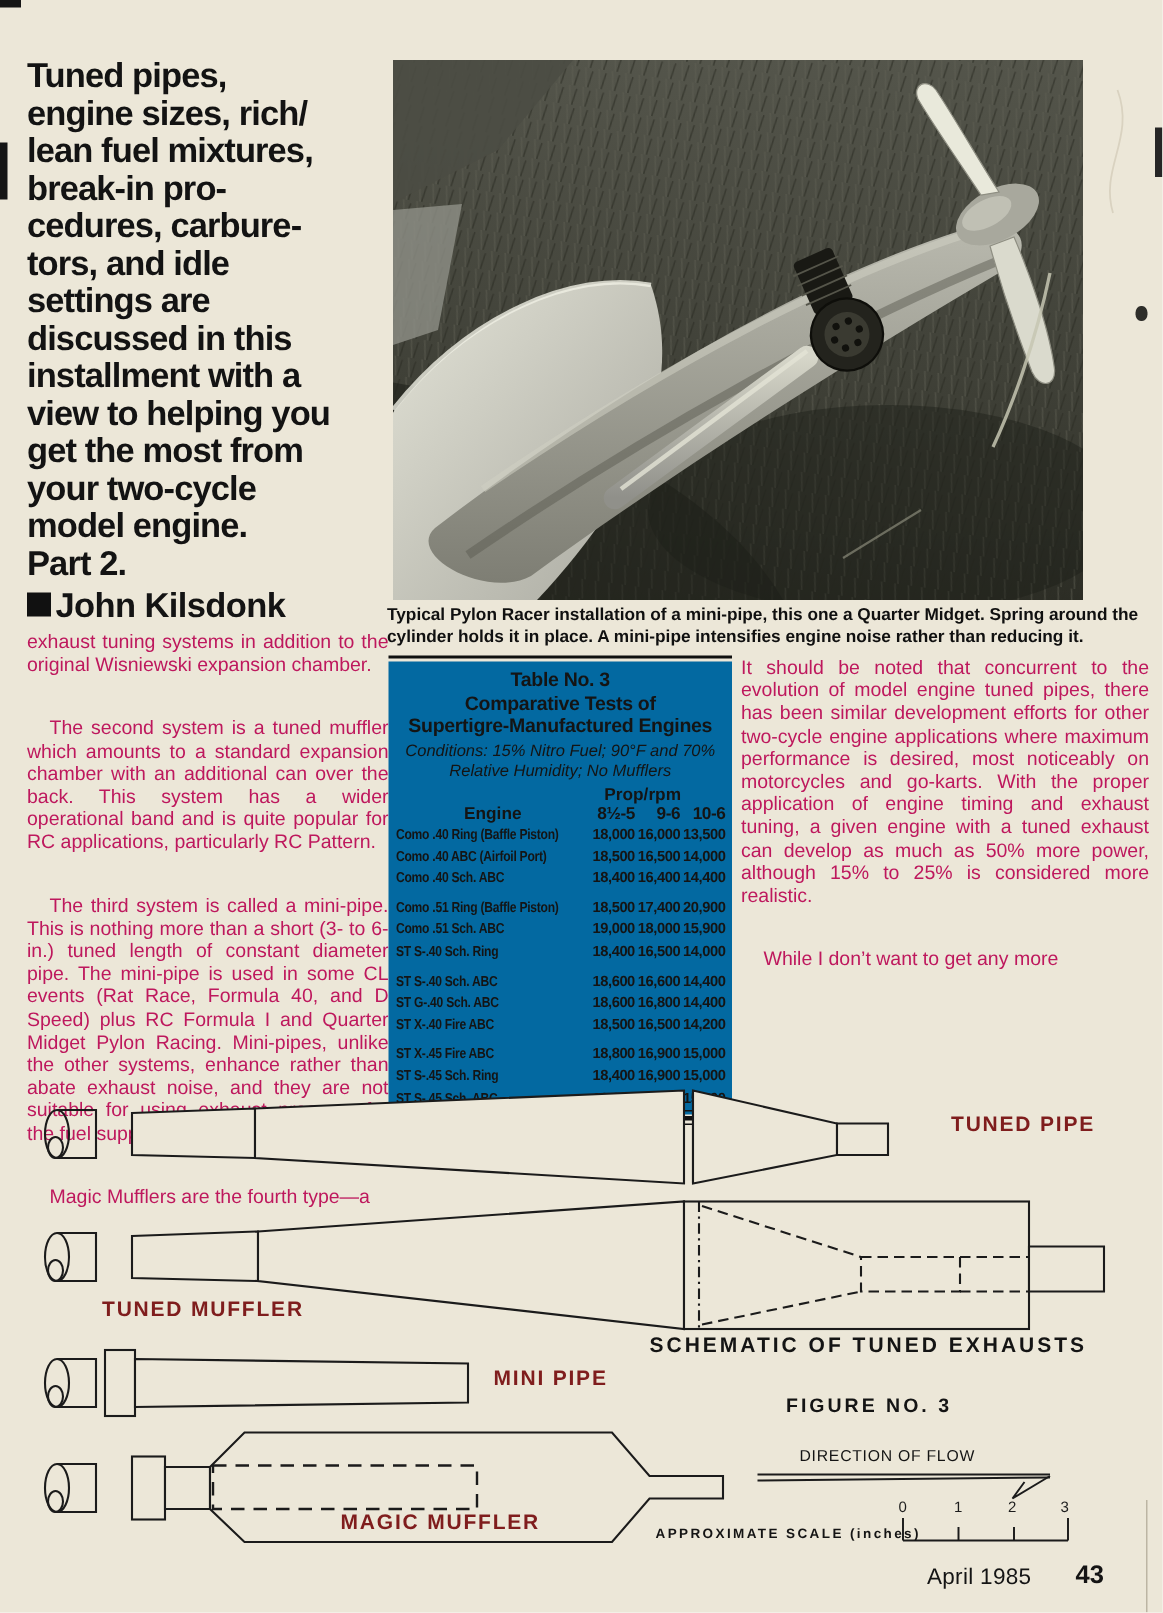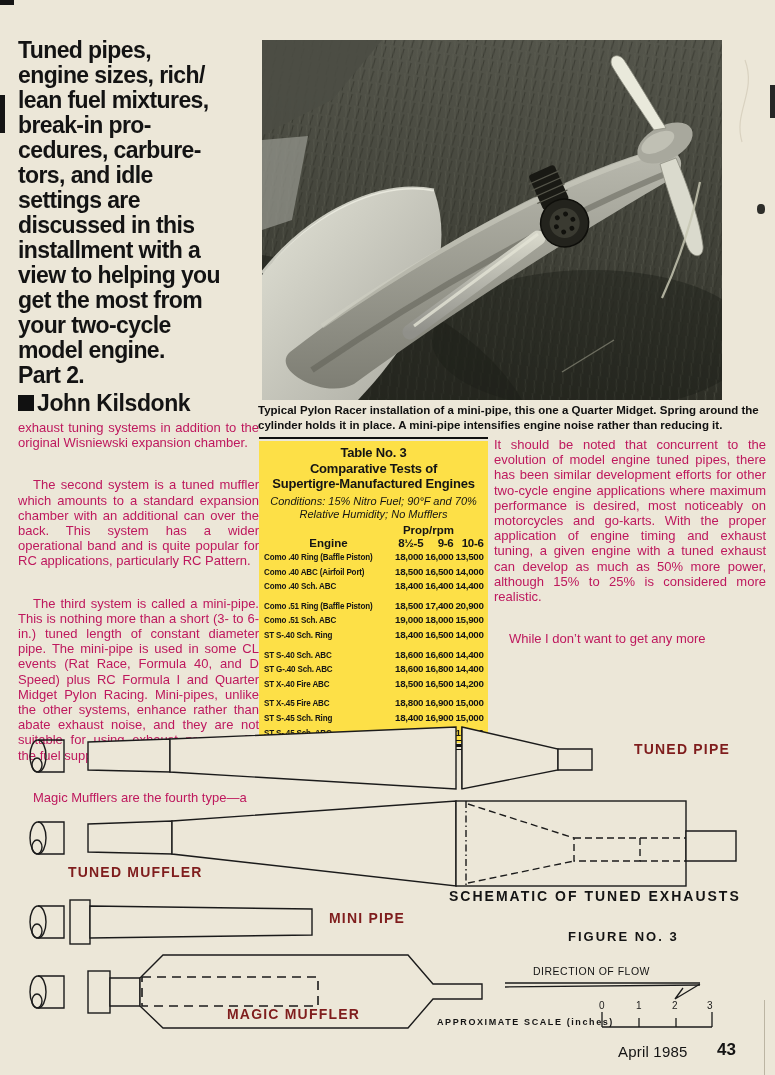--- a/index.html
+++ b/index.html
@@ -28,21 +28,21 @@
   .bodycol{font-family:Liberation Sans, sans-serif;font-size:13px;line-height:15.2px;
            text-align:justify;color:#be185d;}
   .bodycol p{margin:0;}
   .bodycol p + p{text-indent:15px;margin-top:27px;}
   .leftcol{left:18px;top:420px;width:241px;}
   .rightcol{left:494px;top:437px;width:272px;}
 
   
   .tablewrap{left:259px;top:437px;width:229px;}
   .rule-top{border-top:2.5px solid #101010;margin-bottom:2px;}
-  .table-box{background:#fde047;padding:4px 4px 2px;}
+  .table-box{background:#0369a1;padding:4px 4px 2px;}
   .t-title{font-size:13px;font-weight:bold;text-align:center;line-height:15.5px;letter-spacing:-0.2px;}
   .t-cond{font-size:11px;font-style:italic;text-align:center;line-height:13.5px;margin-top:3px;}
   .t-prop{font-size:11.5px;font-weight:bold;text-align:right;padding-right:30px;margin-top:2px;line-height:12px;}
   table.engines{width:100%;border-collapse:collapse;margin-top:1px;}
   table.engines td,table.engines th{padding:0 1px;line-height:12.6px;vertical-align:bottom;}
   th.h-eng{font-size:11.5px;text-align:center;font-weight:bold;}
   th.h-num{font-size:11.5px;text-align:right;font-weight:bold;width:38px;letter-spacing:-0.3px;}
   td.c-eng{width:110px;white-space:nowrap;overflow:hidden;}
   td.c-eng span{display:inline-block;transform:scaleX(0.84);transform-origin:0 60%;
                 font-size:9.6px;font-weight:bold;white-space:nowrap;letter-spacing:-0.2px;}
@@ -51,22 +51,22 @@
   tr.last td{border-bottom:1.2px solid #111;padding-bottom:1px;}
   .rule-thick{border-top:3px solid #101010;margin-top:1px;}
   .rule-thin{border-top:1px solid #101010;margin-top:2px;}
 
   
   .diag-label{font-size:14px;font-weight:bold;letter-spacing:1.2px;color:#7f1d1d;}
   .lbl-tuned-pipe{left:634px;top:741px;}
   .lbl-tuned-muffler{left:68px;top:864px;}
   .lbl-mini-pipe{left:329px;top:910px;}
   .lbl-magic-muffler{left:227px;top:1006px;}
-  .lbl-schematic{left:433px;top:888px;font-size:14px;font-weight:bold;letter-spacing:2px;margin-left:16px;}
-  .lbl-figure{left:524px;top:929px;font-size:13px;font-weight:bold;letter-spacing:2px;margin-left:44px;}
+  .lbl-schematic{left:433px;top:888px;font-size:14px;font-weight:bold;letter-spacing:2px;}
+  .lbl-figure{left:524px;top:929px;font-size:13px;font-weight:bold;letter-spacing:2px;}
   .lbl-direction{left:533px;top:965px;font-size:10.5px;letter-spacing:0.5px;}
   .lbl-scale{left:437px;top:1017px;font-size:9px;font-weight:bold;letter-spacing:1.6px;}
   .tick-num{font-size:10px;color:#1c1c1c;}
   .tick-0{left:599px;top:1000px;}
   .tick-1{left:636px;top:1000px;}
   .tick-2{left:672px;top:1000px;}
   .tick-3{left:707px;top:1000px;}
 
   .footer-issue{left:618px;top:1043px;font-size:15px;letter-spacing:0.2px;}
   .footer-page{left:717px;top:1040px;font-size:17px;font-weight:bold;}

